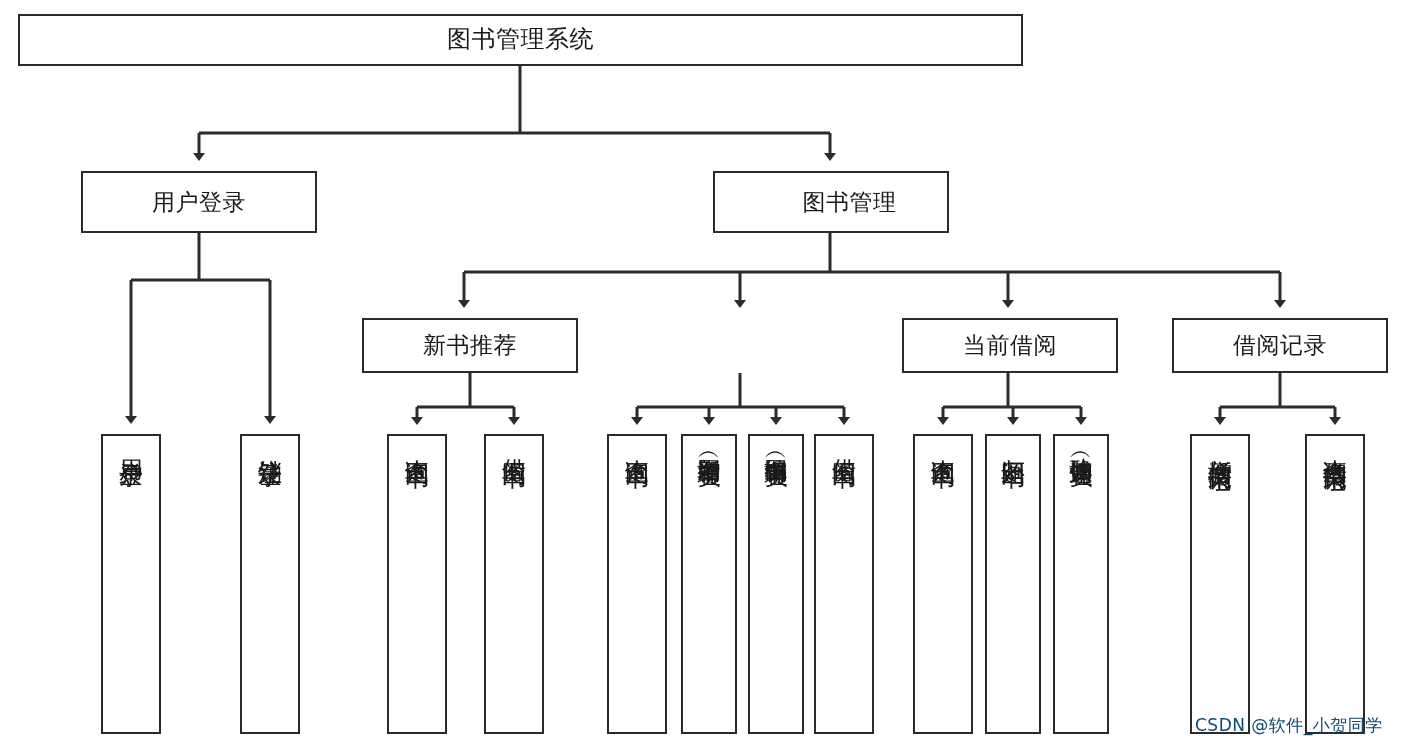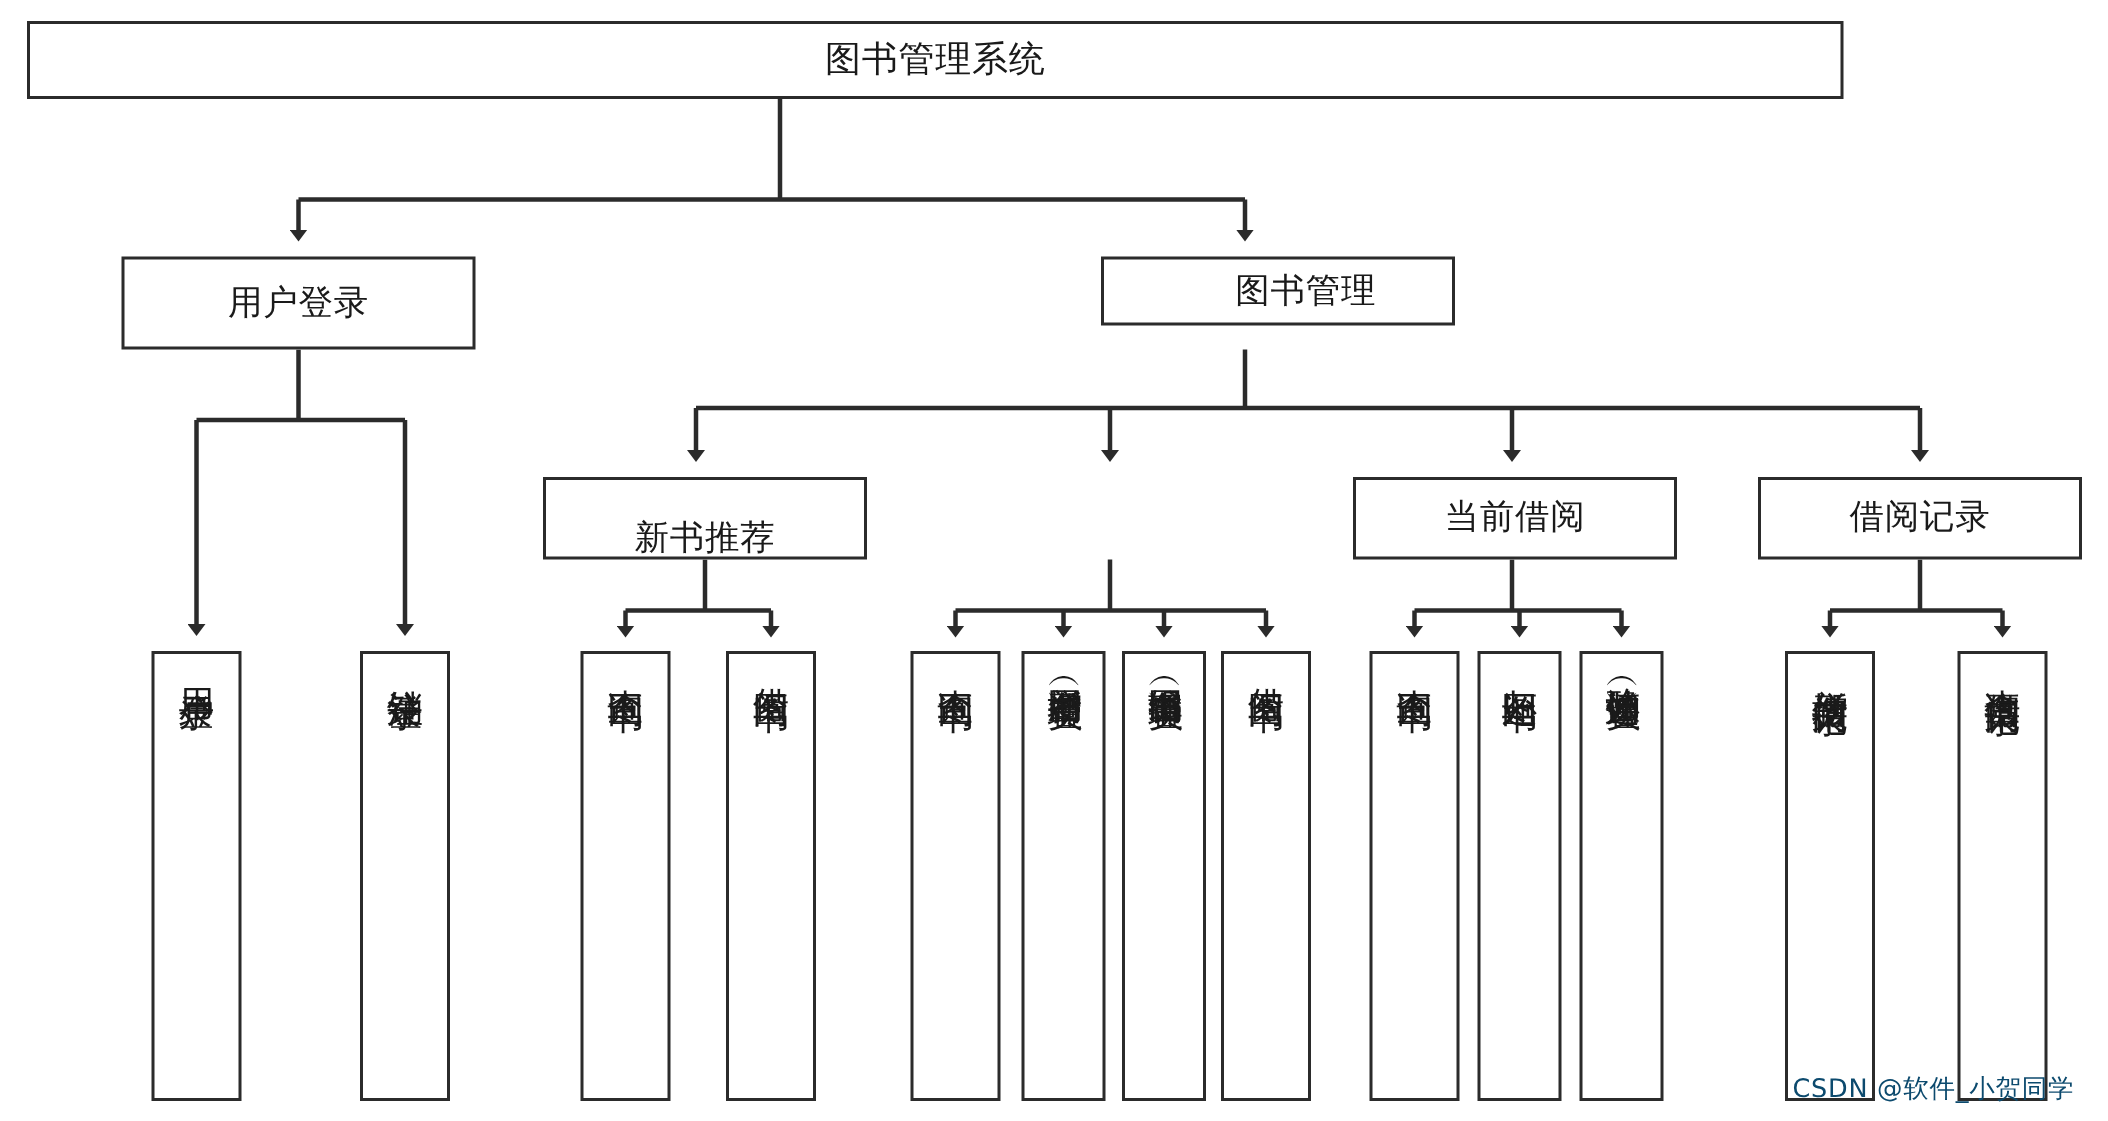--- a/index.html
+++ b/index.html
@@ -127,32 +127,32 @@
       <path d="M1013,407 L1013,419" marker-end="url(#arrow)"></path>
       <path d="M1081,407 L1081,419" marker-end="url(#arrow)"></path>
 
       <path d="M1280,373 L1280,407"></path>
       <path d="M1220,407 L1335,407"></path>
       <path d="M1220,407 L1220,419" marker-end="url(#arrow)"></path>
       <path d="M1335,407 L1335,419" marker-end="url(#arrow)"></path>
     </g>
   </svg>
 
-  <div class="node horiz root" style="left:18px; top:14px; width:1211px; height:52px;">
+  <div class="node horiz root" style="left:18px; top:14px; width:1005px; height:52px;">
     <span class="label">图书管理系统</span>
   </div>
 
   <div class="node horiz" style="left:81px; top:171px; width:236px; height:62px;">
     <span class="label">用户登录</span>
   </div>
-  <div class="node horiz" style="left:734px; top:171px; width:236px; height:46px;padding-left:37px;">
+  <div class="node horiz" style="left:713px; top:171px; width:236px; height:62px;padding-left:37px;">
     <span class="label">图书管理</span>
   </div>
 
-  <div class="node horiz" style="left:362px; top:318px; width:216px; height:55px;align-items:flex-end;">
+  <div class="node horiz" style="left:362px; top:318px; width:216px; height:55px;">
     <span class="label">新书推荐</span>
   </div>
   <div class="node horiz" style="left:1172px; top:318px; width:216px; height:55px;">
     <span class="label">借阅记录</span>
   </div>
   <div class="node horiz" style="left:902px; top:318px; width:216px; height:55px;">
     <span class="label">当前借阅</span>
   </div>
 
   <div class="node vert mid" style="left:101px; top:434px; width:60px; height:300px;">

